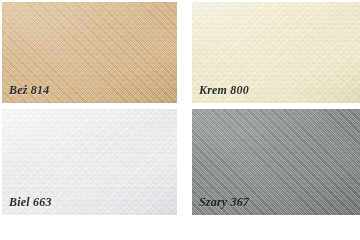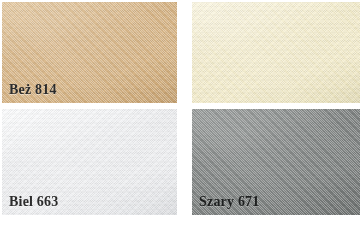--- a/index.html
+++ b/index.html
@@ -68,22 +68,23 @@
         rgba(0,0,0,0.00) 66%,
         rgba(0,0,0,0.055) 100%);
     pointer-events: none;
   }
 
   .swatch-label {
     position: absolute;
     left: 7px;
     bottom: 5px;
     font-family: "Liberation Serif", serif;
+    font-style: italic;
     font-weight: bold;
-    font-size: 14px;
+    font-size: 12px;
     letter-spacing: 0.2px;
     color: #2b2b2b;
     text-shadow: 0 0.5px 0 rgba(255,255,255,0.45);
     white-space: nowrap;
     z-index: 3;
   }
 
   .swatch-label.on-dark {
     color: #1d1f1f;
     text-shadow: 0 0.5px 0 rgba(255,255,255,0.22);
@@ -96,27 +97,28 @@
 
   <div class="swatch" style="background: linear-gradient(160deg, rgb(224, 194, 150) 0%, rgb(214, 179, 131) 38%, rgb(214, 179, 131) 68%, rgb(201, 164, 115) 100%);">
     <div class="weave"></div>
     <div class="sheen"></div>
     <div class="swatch-label">Beż 814</div>
   </div>
 
   <div class="swatch" style="background: linear-gradient(160deg, rgb(249, 244, 221) 0%, rgb(243, 236, 203) 38%, rgb(243, 236, 203) 68%, rgb(232, 224, 187) 100%);">
     <div class="weave"></div>
     <div class="sheen"></div>
+    <div class="swatch-label">Krem 800</div>
   </div>
 
   <div class="swatch" style="background: linear-gradient(160deg, rgb(250, 251, 252) 0%, rgb(238, 239, 241) 38%, rgb(238, 239, 241) 68%, rgb(226, 228, 231) 100%);">
     <div class="weave"></div>
     <div class="sheen"></div>
     <div class="swatch-label">Biel 663</div>
   </div>
 
   <div class="swatch" style="background: linear-gradient(160deg, rgb(139, 143, 142) 0%, rgb(123, 127, 126) 38%, rgb(123, 127, 126) 68%, rgb(110, 114, 113) 100%);">
     <div class="weave"></div>
     <div class="sheen"></div>
-    <div class="swatch-label on-dark">Szary 671</div>
+    <div class="swatch-label on-dark">Szary 367</div>
   </div>
 
 </div>
 
 </body></html>

